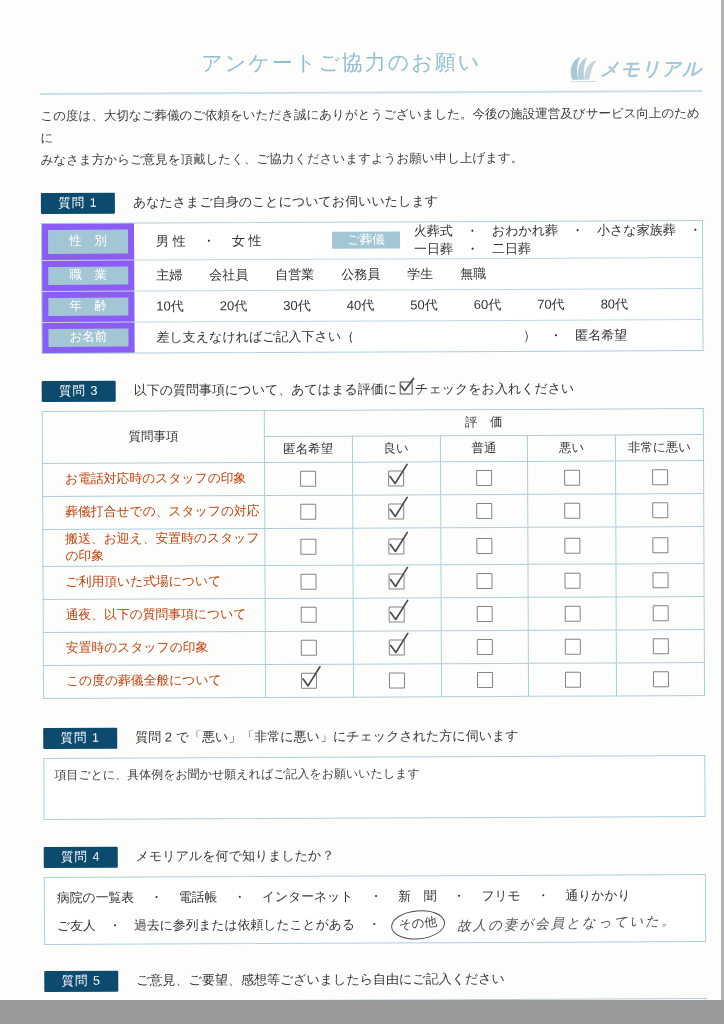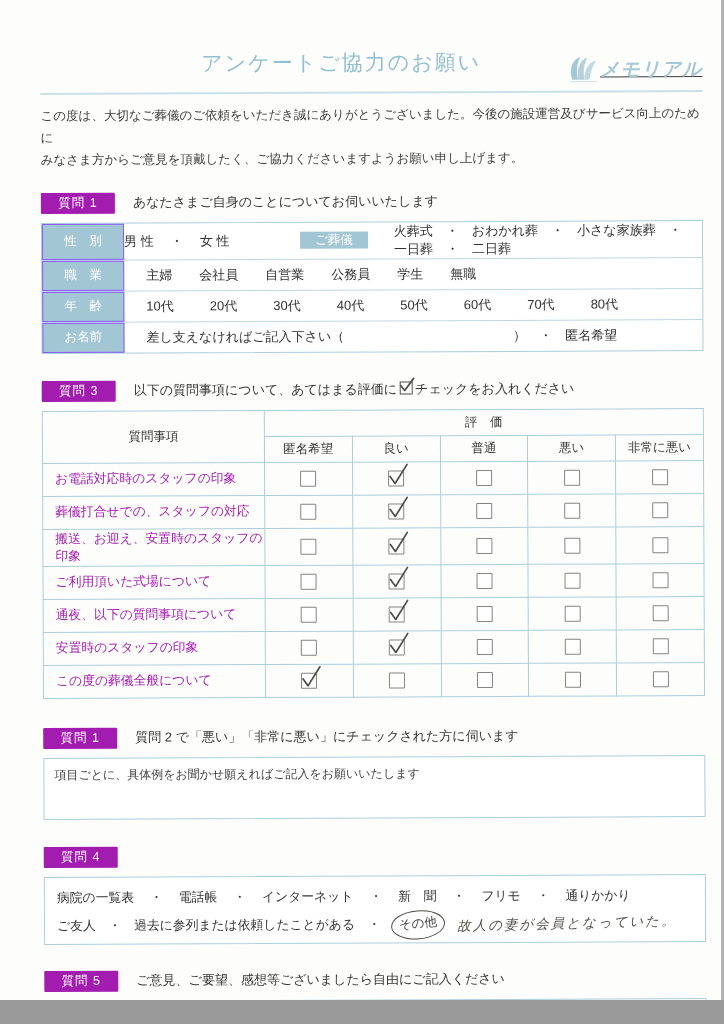--- a/index.html
+++ b/index.html
@@ -8,56 +8,56 @@
     font-family:"Liberation Sans","DejaVu Sans",sans-serif;color:#3c3c3c;
     overflow:hidden;box-sizing:border-box;
   }
   .scan-edge-right{position:absolute;top:0;right:0;width:3px;height:100%;background:#b3b3b3;}
   .scan-dot{position:absolute;left:412px;top:1006px;width:3px;height:3px;background:#6f6f6f;border-radius:50%;}
   .content{position:absolute;left:40px;top:0;width:662px;transform:rotate(-0.25deg);transform-origin:top left;}
 
   
   .header{position:relative;margin-top:50px;height:36px;}
   .title{position:absolute;left:0;right:60px;text-align:center;font-size:21px;letter-spacing:2px;color:#8fbfd0;font-weight:400;}
-  .logo{position:absolute;right:0;bottom:0;display:flex;align-items:center;text-decoration:underline;}
+  .logo{position:absolute;right:0;bottom:0;display:flex;align-items:center;}
   .logo-mark svg{display:block;}
   .logo-text{font-size:19px;font-style:italic;font-weight:bold;color:#a6c8d6;letter-spacing:1px;}
   .rule{margin-top:7px;border-top:2px solid #cae0e9;}
 
   .intro{margin-top:11px;font-size:12.5px;line-height:1.75;color:#3c3c3c;}
 
   
   .sec{display:flex;align-items:center;gap:18px;}
-  .chip{flex:0 0 auto;width:74px;height:21px;line-height:21px;text-align:center;background:#a21caf;color:#ffffff;font-size:12.5px;border-radius:1px;letter-spacing:1px;}
+  .chip{flex:0 0 auto;width:74px;height:21px;line-height:21px;text-align:center;background:#0c4a6e;color:#ffffff;font-size:12.5px;border-radius:1px;letter-spacing:1px;}
   .sec-title{font-size:13px;color:#343434;}
   .mt-q1{margin-top:21px;} .mt-q2{margin-top:27px;} .mt-q3{margin-top:29px;} .mt-q4{margin-top:27px;} .mt-q5{margin-top:26px;}
 
   
   .t1{margin-top:9px;border:1.5px solid #a9cfdb;background:#fff;}
   .t1-row{display:flex;align-items:stretch;border-top:1px solid #bcd8e2;min-height:30px;}
   .t1-row:first-child{border-top:none;}
-  .t1-label{flex:0 0 80px;background:#a3c6d4;color:#fff;font-size:12.5px;display:flex;align-items:center;justify-content:center;border:1px solid #8b5cf6;}
+  .t1-label{flex:0 0 80px;background:#a3c6d4;color:#fff;font-size:12.5px;display:flex;align-items:center;justify-content:center;border:6px solid #8b5cf6;}
   .t1-content{flex:1;display:flex;align-items:center;font-size:13px;color:#333;padding-left:22px;}
   .t1-content.gender{padding-left:0;}
-  .gender-opts{flex:0 0 176px;}
-  .t1-chip{flex:0 0 auto;background:#a3c6d4;color:#fff;font-size:12.5px;display:flex;align-items:center;padding:0 15px;margin-right:26px;}
+  .gender-opts{flex:0 0 176px;padding-left:22px;}
+  .t1-chip{flex:0 0 auto;background:#a3c6d4;color:#fff;font-size:12.5px;display:flex;align-items:center;padding:0 15px;margin-right:14px;}
   .opt-list{display:flex;align-items:center;}
   .opt-list.occ{gap:27px;} .opt-list.age{gap:36px;}
   .opt-list span{white-space:pre;text-align:center;}
 
   
   .cb-inline{display:inline-block;position:relative;width:11px;height:11px;border:1.5px solid #4f4f4f;margin:0 2px -1px 3px;}
   .cb-inline svg{position:absolute;left:-2px;top:-6px;overflow:visible;}
   .t2{margin-top:9px;border-collapse:collapse;width:100%;table-layout:fixed;}
   .t2 th,.t2 td{border:1px solid #aacfdb;}
   .t2{border:1.5px solid #a9cfdb;}
   .t2 col.c0{width:222px;}
   .t2 th{font-weight:400;font-size:12.5px;color:#333;height:23px;text-align:center;}
   .t2 td{height:30px;text-align:center;}
-  .t2 td.q-item{text-align:left;padding-left:12px;font-size:12.8px;color:#a21caf;}
+  .t2 td.q-item{text-align:left;padding-left:22px;font-size:12.8px;color:#c2410c;}
   .cb{position:relative;display:inline-block;width:14px;height:14px;border:1.5px solid #848484;border-radius:1px;vertical-align:middle;background:#fff;}
   .cb svg{position:absolute;left:-3px;top:-10px;overflow:visible;}
   .tickpath{fill:none;stroke:#4e4c47;stroke-width:1.7px;stroke-linecap:round;stroke-linejoin:round;}
 
   
   .fbox{margin-top:9px;border:1.5px solid #a9cfdb;background:#fff;box-sizing:border-box;}
   .fbox-q3{height:62px;padding:8px 10px;font-size:12px;color:#3f3f3f;}
   .fbox-q4{height:68px;padding:8px 12px;font-size:12.8px;color:#333;}
   .fbox-q5{height:58px;padding:10px 12px;}
   .q4-line{display:flex;align-items:center;gap:16px;line-height:1.9;}
@@ -250,20 +250,21 @@
     <div class="sec mt-q3">
       <span class="chip">質問 1</span>
       <span class="sec-title">質問 2 で「悪い」「非常に悪い」にチェックされた方に伺います</span>
     </div>
     <div class="fbox fbox-q3">
       <span>項目ごとに、具体例をお聞かせ願えればご記入をお願いいたします</span>
     </div>
 
     <div class="sec mt-q4">
       <span class="chip">質問 4</span>
+      <span class="sec-title">メモリアルを何で知りましたか？</span>
     </div>
     <div class="fbox fbox-q4">
       <div class="q4-line">
           <span>病院の一覧表</span>
           <span>・</span>
           <span>電話帳</span>
           <span>・</span>
           <span>インターネット</span>
           <span>・</span>
           <span>新　聞</span>

